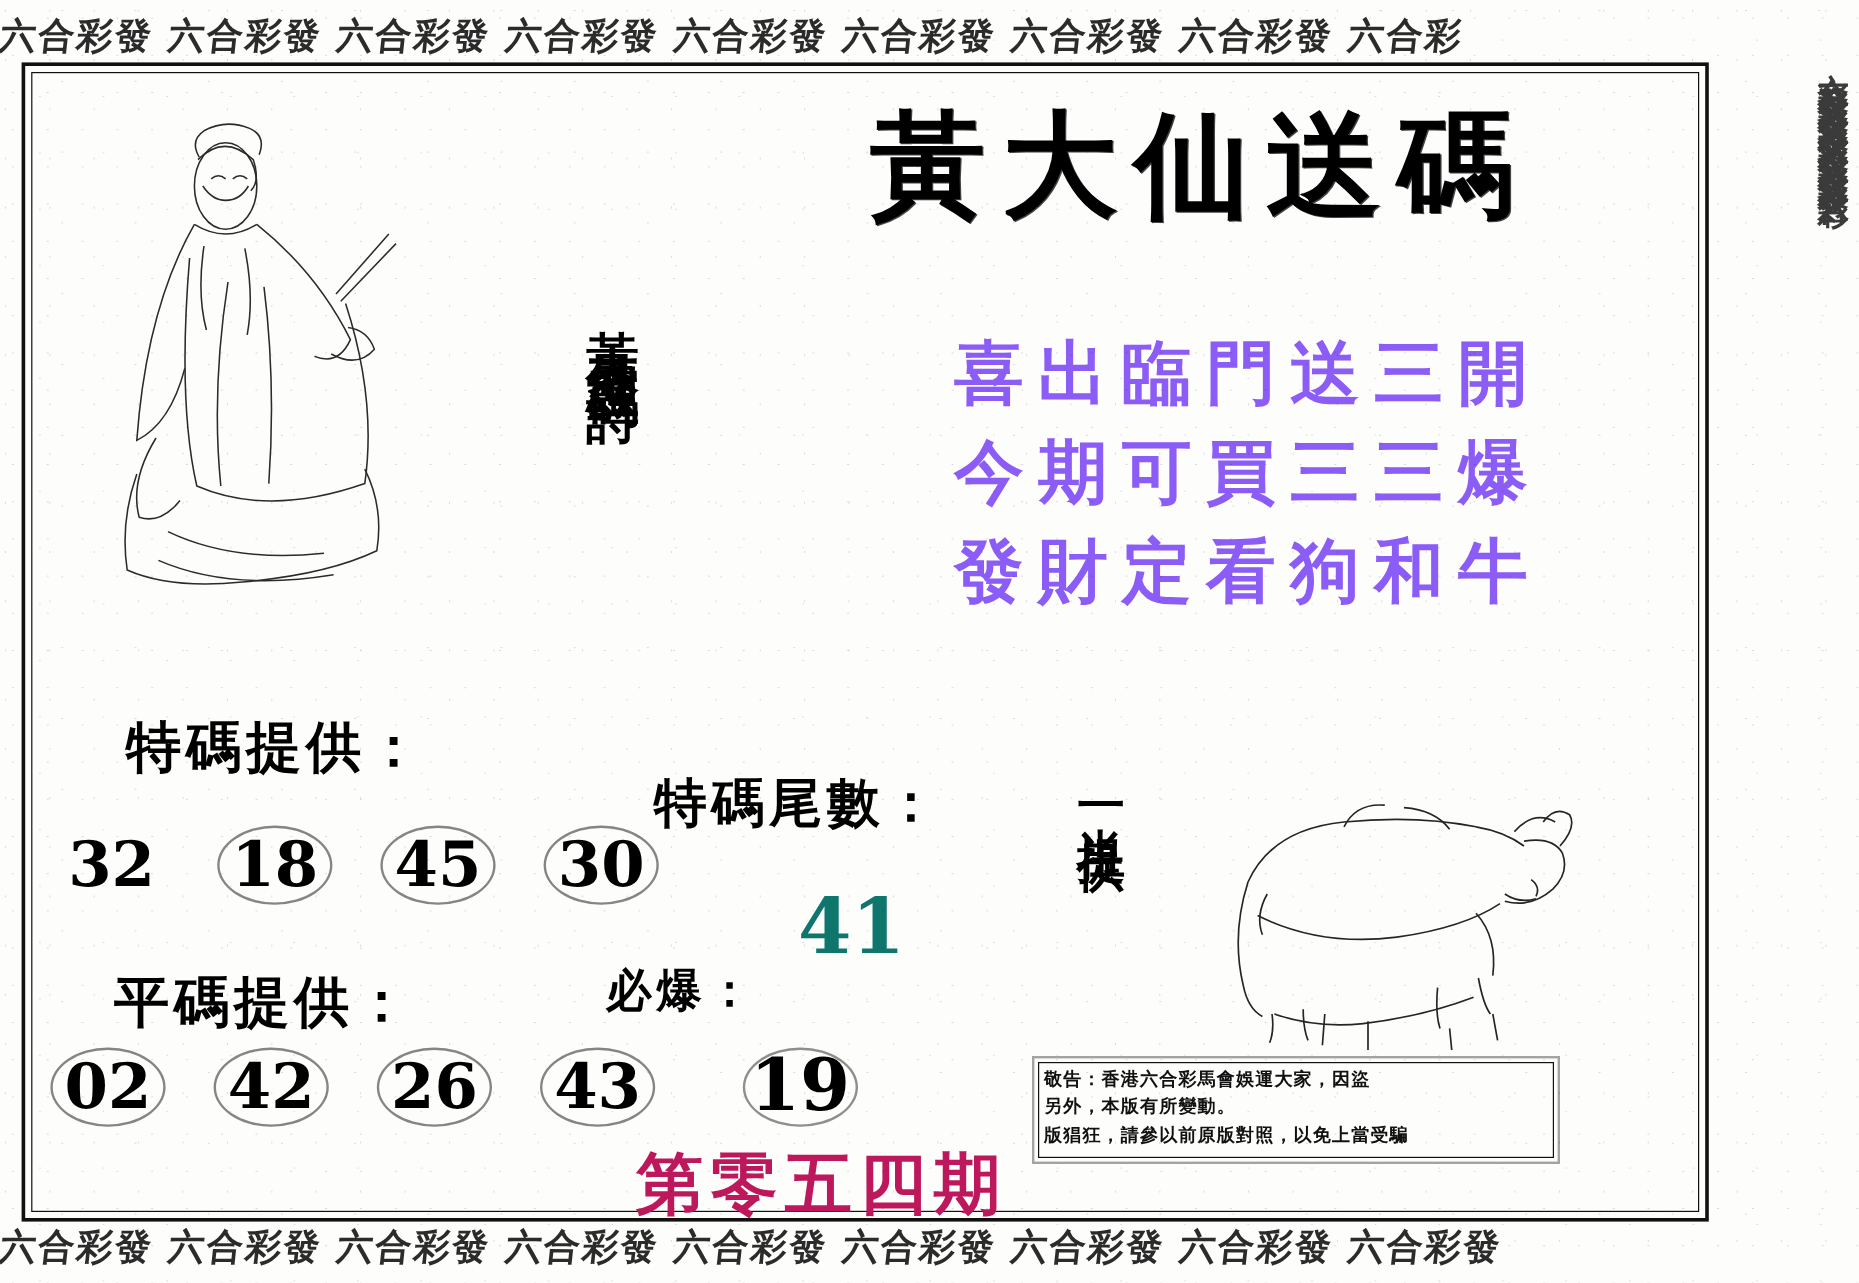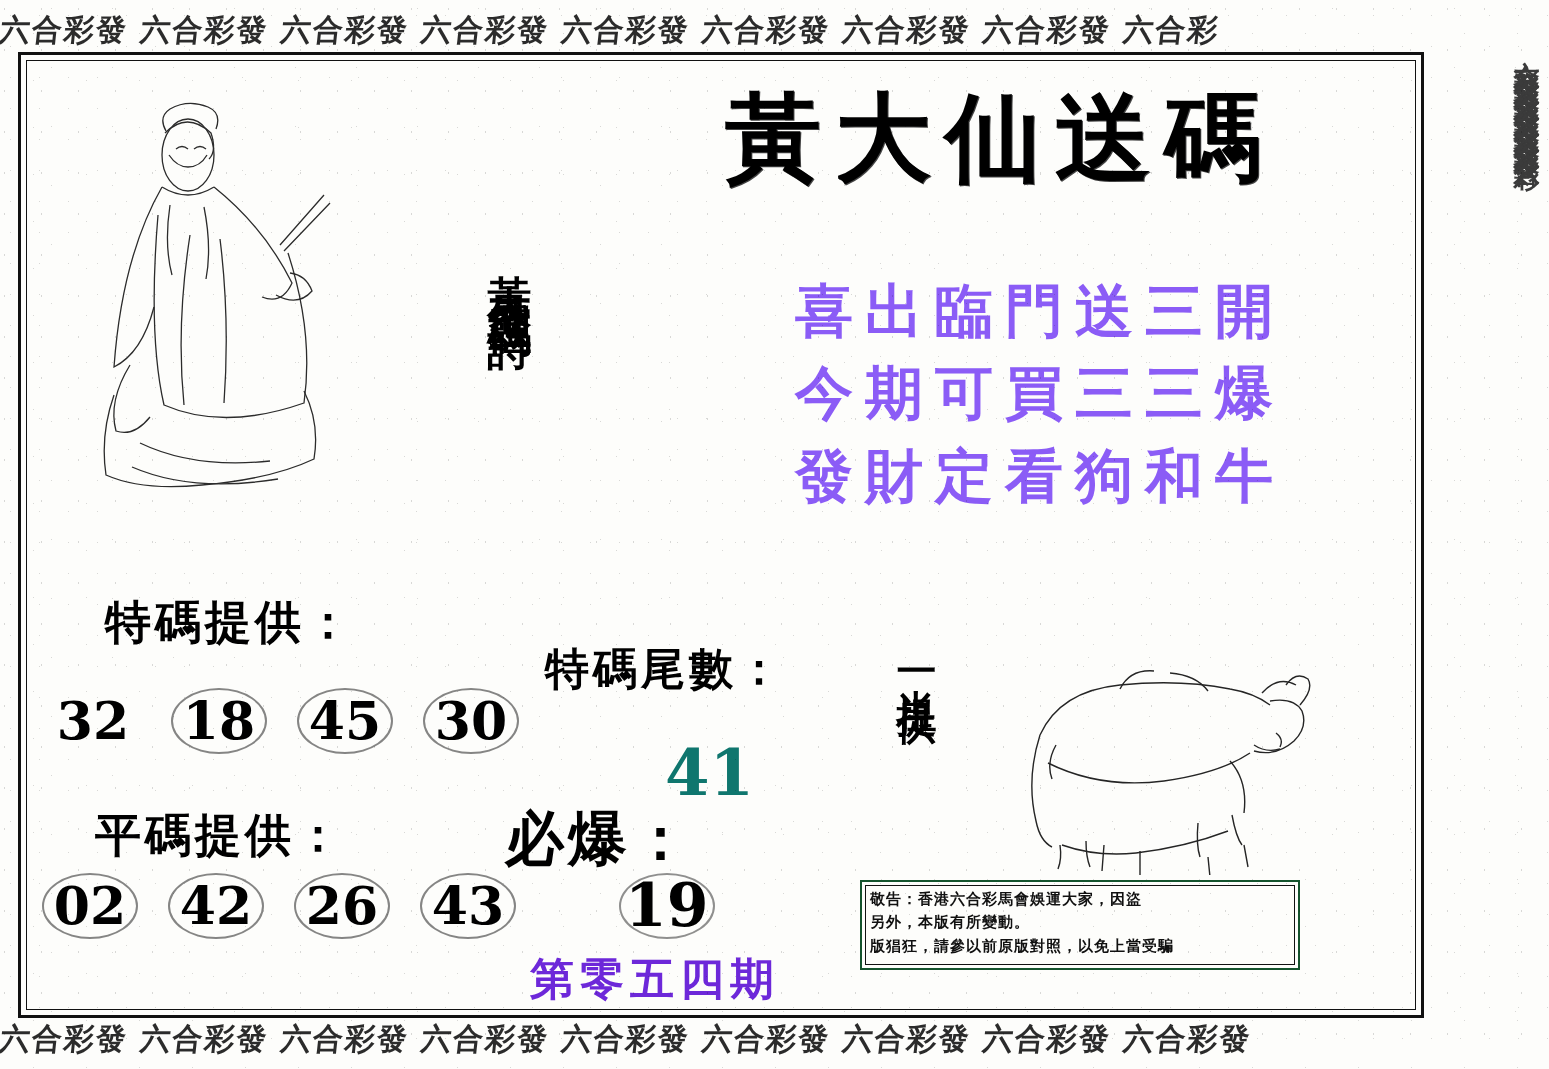--- a/index.html
+++ b/index.html
@@ -71,21 +71,21 @@
     position:absolute;left:470px;top:240px;width:70px;
     writing-mode:vertical-rl;text-orientation:upright;
     font-size:44px;font-weight:bold;letter-spacing:10px;color:#000;
   }
 
   
   .lbl{font-size:46px;font-weight:bold;letter-spacing:4px;color:#000;}
   .special-label{position:absolute;left:105px;top:564px;margin-top:28px;}
   .flat-label{position:absolute;left:95px;top:805px;}
 
-  .numrow{position:absolute;display:flex;align-items:center;gap:30px;}
+  .numrow{position:absolute;display:flex;align-items:center;gap:40px;}
   .numrow.special{left:45px;top:695px;}
   .numrow.flat{left:42px;top:880px;}
   .num{
     font-size:52px;font-weight:bold;color:#000;
     width:96px;text-align:center;line-height:1;
     position:relative;
   }
   .num.circled:before{
     content:"";position:absolute;left:50%;top:50%;
     width:92px;height:62px;transform:translate(-50%,-50%);
@@ -96,21 +96,21 @@
   .tail-label{
     position:absolute;left:545px;top:640px;
     font-size:44px;font-weight:bold;letter-spacing:4px;color:#000;
   }
   .tail-value{
     position:absolute;left:665px;top:735px;
     font-size:64px;font-weight:bold;color:#0f766e;
   }
   .burst-label{
     position:absolute;left:505px;top:800px;
-    font-size:59px;font-weight:bold;letter-spacing:4px;color:#000;
+    font-size:38px;font-weight:bold;letter-spacing:4px;color:#000;
   }
   .burst-value{
     position:absolute;left:625px;top:870px;
     font-size:60px;font-weight:bold;color:#000;position:absolute;
   }
   .burst-value:before{
     content:"";position:absolute;left:50%;top:52%;
     width:92px;height:62px;transform:translate(-50%,-50%);
     border:2px solid #222;border-radius:50%;opacity:.5;
   }
@@ -121,35 +121,35 @@
     writing-mode:vertical-rl;text-orientation:upright;
     font-size:40px;font-weight:bold;letter-spacing:8px;color:#000;
   }
 
   
   .ox{position:absolute;left:1000px;top:645px;width:320px;height:230px;opacity:.95;}
 
   
   .notice{
     position:absolute;left:860px;top:880px;width:440px;height:90px;
-    border:2px solid #14532d;padding:6px 8px;box-sizing:border-box;
+    border:2px solid #a3a3a3;padding:6px 8px;box-sizing:border-box;
   }
   .notice:after{
     content:"";position:absolute;left:3px;top:3px;right:3px;bottom:3px;
     border:1px solid #111;pointer-events:none;
   }
   .notice p{
     margin:0;font-size:15px;line-height:1.55;letter-spacing:1px;
     font-weight:bold;color:#111;
   }
 
   
   .issue{
     position:absolute;left:530px;top:950px;
-    font-size:44px;font-weight:bold;letter-spacing:6px;color:#6d28d9;
+    font-size:56px;font-weight:bold;letter-spacing:6px;color:#be185d;
   }
 
   
   .watermark{
     position:absolute;left:28px;top:930px;
     font-size:86px;font-weight:bold;letter-spacing:2px;
     color:#ee1111;white-space:nowrap;
     font-family:"DejaVu Sans", sans-serif;
     text-shadow:1px 1px 0 #b00;
   }

